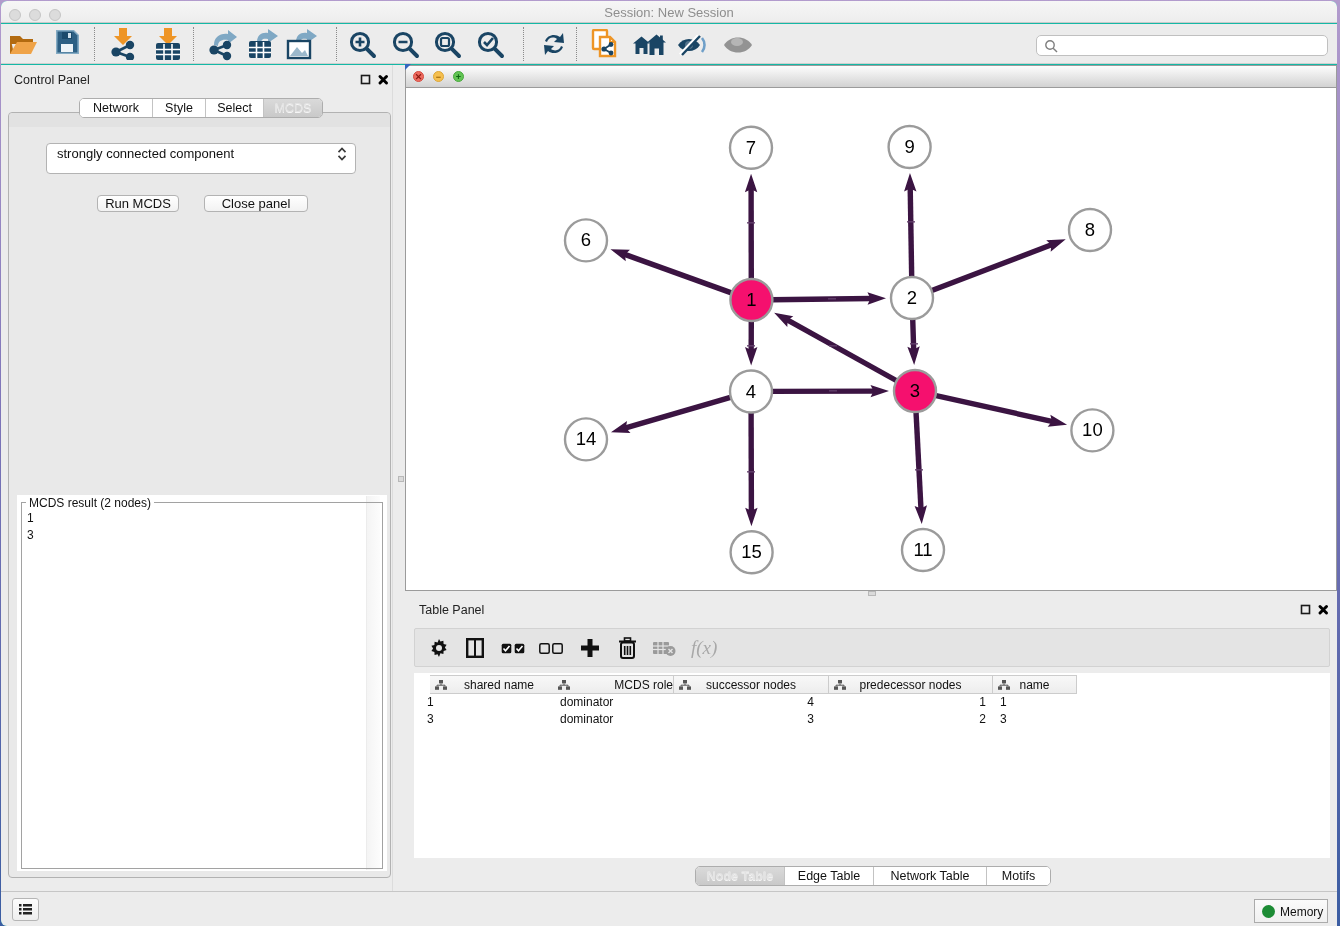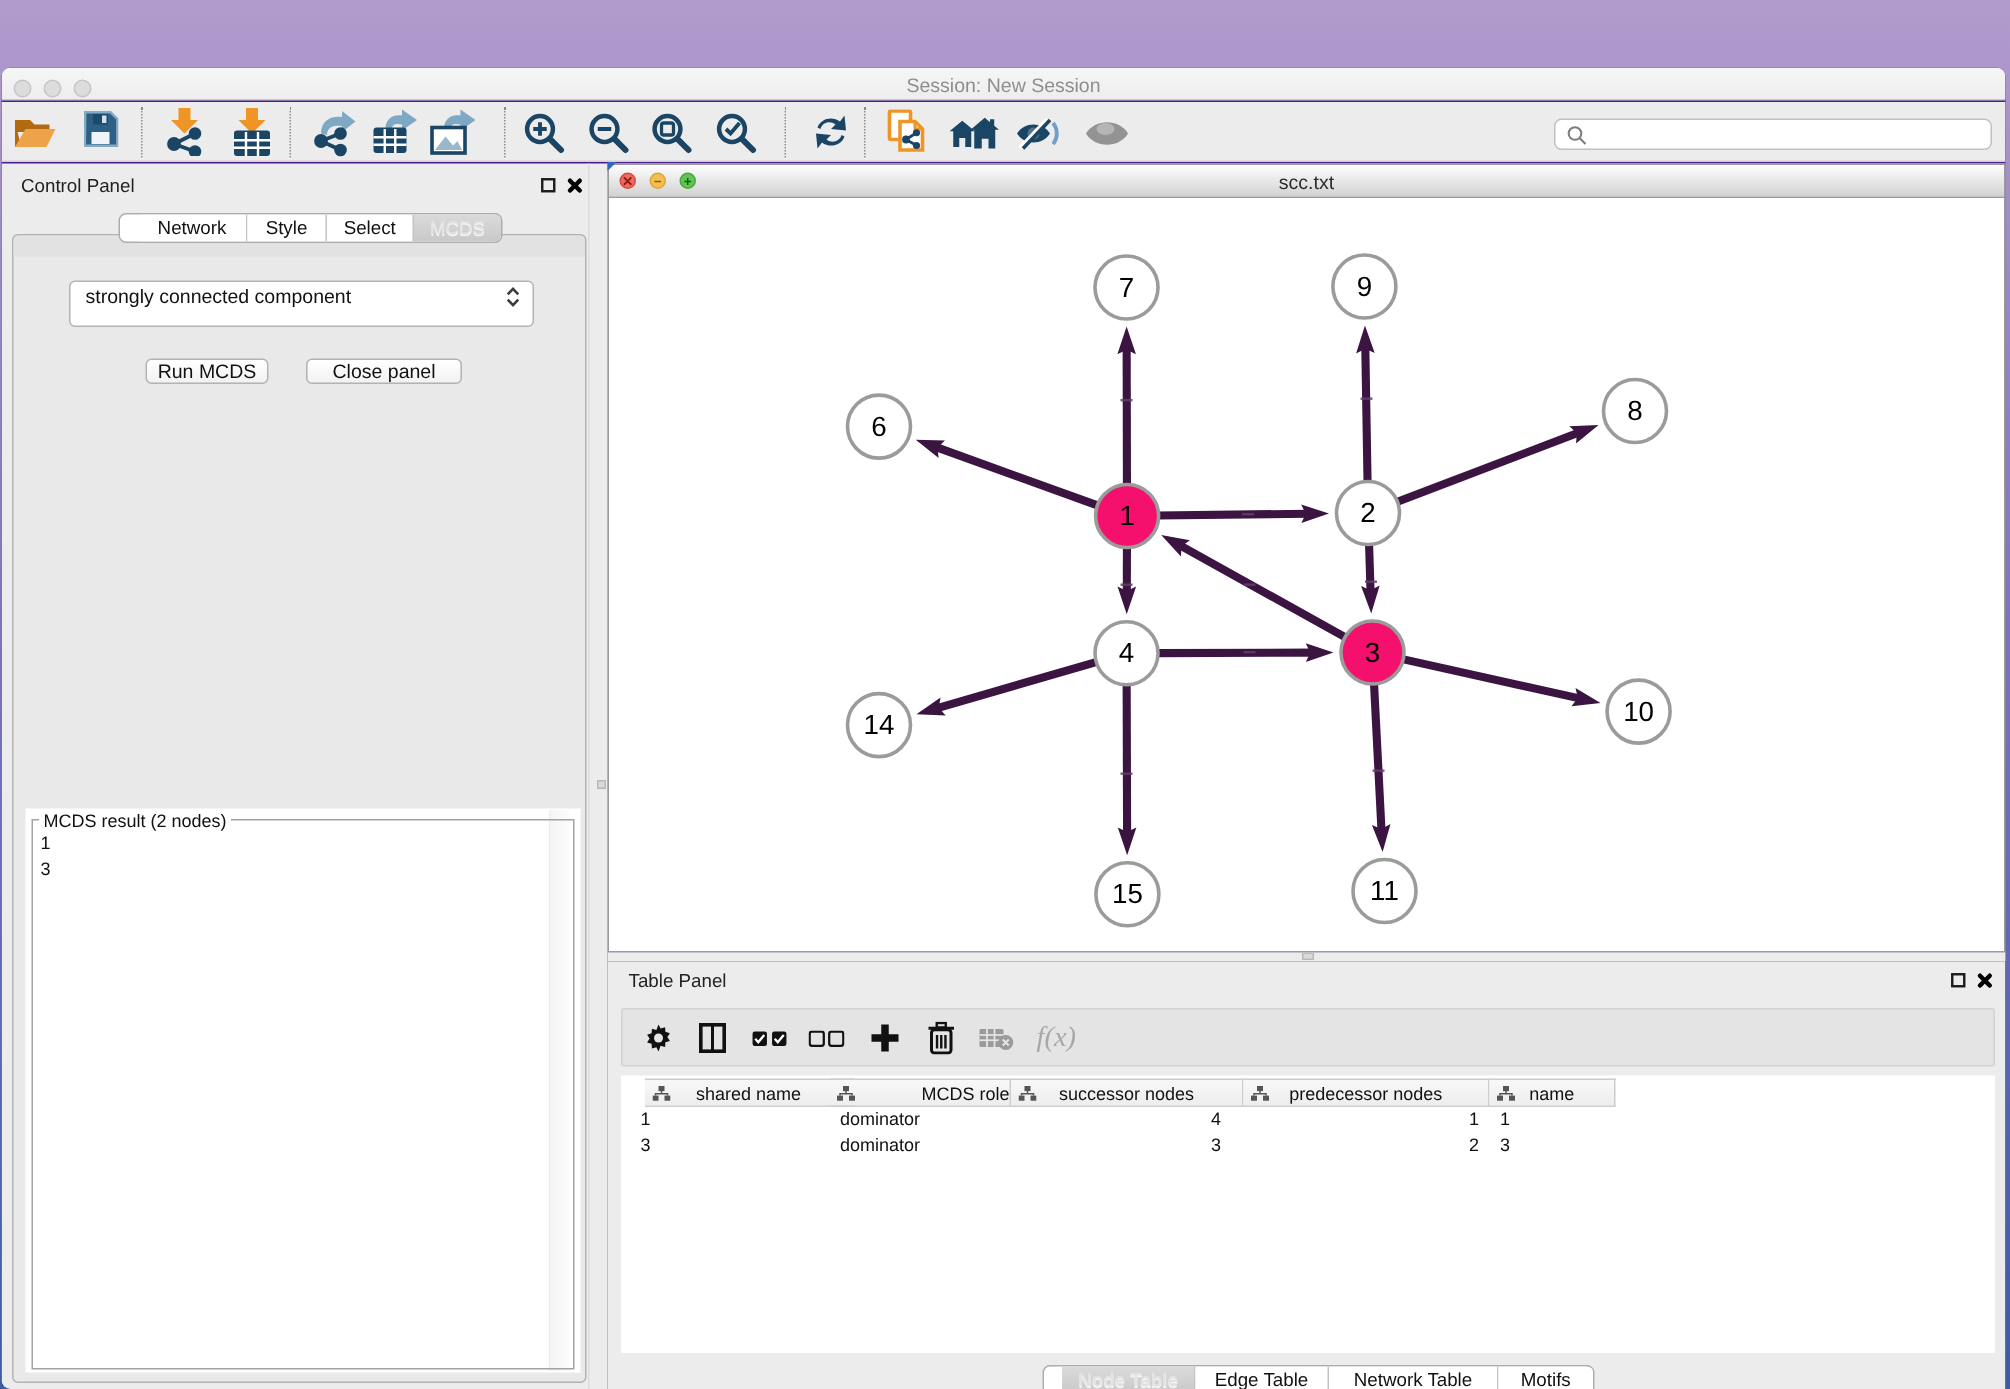--- a/index.html
+++ b/index.html
@@ -1,35 +1,35 @@
 <!DOCTYPE html>
 <html><head>
 <meta charset="utf-8">
 <style>
 * { margin:0; padding:0; box-sizing:border-box; }
 html,body { width:1340px; height:926px; overflow:hidden; }
 body { font-family:"Liberation Sans", sans-serif; background:linear-gradient(#b49bd1 0%, #3c64a8 100%); }
 body { background:linear-gradient(180deg,#b29bcd 0%,#7d74b8 45%,#3b5da2 100%); }
-#win { position:absolute; left:1px; top:1px; right:3px; bottom:0; background:#4c1d95; border-radius:6px 6px 0 6px; overflow:hidden;margin-top:44px; }
+#win { position:absolute; left:1px; top:1px; right:3px; bottom:0; background:#14b8a6; border-radius:6px 6px 0 6px; overflow:hidden; }
 .abs { position:absolute; }
 
 #titlebar { position:absolute; left:0; top:0; right:0; height:22px; background:linear-gradient(#f6f6f6,#ededed); border-bottom:1px solid #c9c9c9; }
 #titlebar .light { position:absolute; top:7.5px; width:12px; height:12px; border-radius:50%; background:#dcdcdc; border:1px solid #c5c5c5; }
 #title { position:absolute; left:0; right:0; top:4px; text-align:center; font-size:13px; color:#8e8e8e; }
 
 #toolbar { position:absolute; left:0; top:23px; right:0; height:40px; background:#ececec; border-bottom:1px solid #cfcfcf; }
 .tsep { position:absolute; top:3px; height:34px; width:1px; border-left:1px dotted #8a8a8a; }
 #search { position:absolute; left:1035px; top:11px; width:292px; height:21px; background:#fff; border:1px solid #c0c0c0; border-radius:5px; }
 #search svg { position:absolute; left:7px; top:3px; }
 
 #cpanel { position:absolute; left:0; top:64px; width:391px; height:826px; background:#ececec; }
 #cpanel .hdr { position:absolute; left:13px; top:8px; font-size:12.5px; color:#222; }
 .paneicons { position:absolute; font-size:12px; color:#111; }
 
-.seg { position:absolute; z-index:3; display:flex; height:20px; border:1px solid #adadad; border-radius:5px; overflow:hidden; background:#fff; font-size:12.5px;padding-left:12px; }
+.seg { position:absolute; z-index:3; display:flex; height:20px; border:1px solid #adadad; border-radius:5px; overflow:hidden; background:#fff; font-size:12.5px; }
 .seg .t { display:flex; align-items:center; justify-content:center; border-right:1px solid #c3c3c3; color:#111; background:#fff; }
 .seg .t:last-child { border-right:none; }
 .seg .sel { background:linear-gradient(#dadada,#c9c9c9); color:#e3e3e3; text-shadow:0 1px 0 #f6f6f6; }
 #cptabs { left:78px; top:33px; }
 #cpcontent { position:absolute; left:7px; top:47px; width:383px; height:766px; border:1px solid #b2b2b2; border-radius:4px; background:#e9e9e9; }
 #cpcontent .topstrip { position:absolute; left:0; top:0; right:0; height:14px; background:#e2e2e2; border-radius:4px 4px 0 0; }
 #optlabel { position:absolute; left:0; right:0; top:27px; text-align:center; font-size:13.5px; color:#1a1a1a; }
 #combo { position:absolute; left:37px; top:30px; width:310px; height:31px; background:#fff; border:1px solid #b3b3b3; border-radius:4px; font-size:13px; color:#111; line-height:19px; padding-left:10px; }
 #combo svg { position:absolute; right:8px; top:2px; }
 .btn { position:absolute; top:82px; height:17px; background:linear-gradient(#ffffff,#f2f2f2); border:1px solid #b3b3b3; border-radius:4px; font-size:13px; color:#111; text-align:center; line-height:15px; }
@@ -227,21 +227,20 @@
   </div>
   <div id="vdiv">
       <div class="grip"></div>
     </div>
   <div id="netframe">
       <div style="position:absolute; left:-1px; top:-2px; width:0; height:0; border-left:6px solid #3465c0; border-bottom:6px solid transparent; z-index:5;"></div>
     <div id="nettitle">
       <div class="mlight" style="left:7px; background:#ee6b60; border:1px solid #d44c41; color:#8c1911;">✕</div>
       <div class="mlight" style="left:27px; background:#f5bf4f; border:1px solid #dda737; color:#985f00;">−</div>
       <div class="mlight" style="left:47px; background:#62c454; border:1px solid #47a83c; color:#0c650e;">+</div>
-      <div class="txt">scc.txt</div>
     </div>
     <svg id="graph" width="930" height="501" viewBox="0 0 930 501">
 <defs>
           <marker id="ah" markerWidth="22" markerHeight="16" refX="5" refY="8" orient="auto" markerUnits="userSpaceOnUse">
             <path d="M19.5 8 L1 1.8 L4 8 L1 14.2 Z" fill="#3b1442"></path>
           </marker>
         </defs>
 <g stroke="#3b1442" stroke-width="5.4">
           <line x1="345.3" y1="190.5" x2="345.1" y2="99.2" marker-end="url(#ah)"></line>
           <line x1="326.1" y1="204.1" x2="218.1" y2="165.1" marker-end="url(#ah)"></line>

